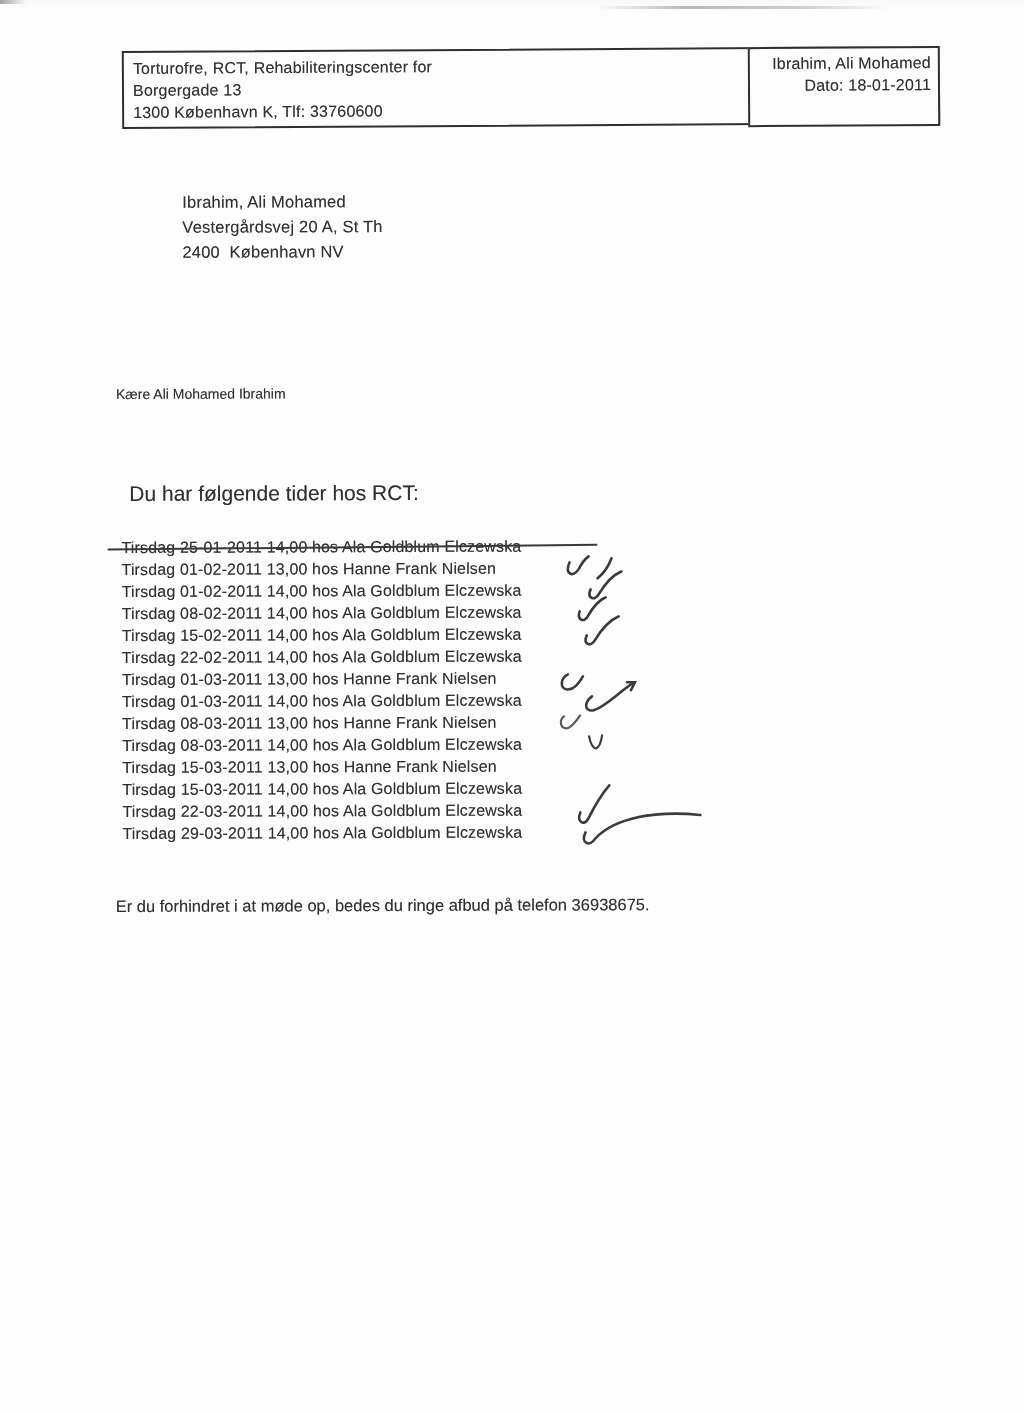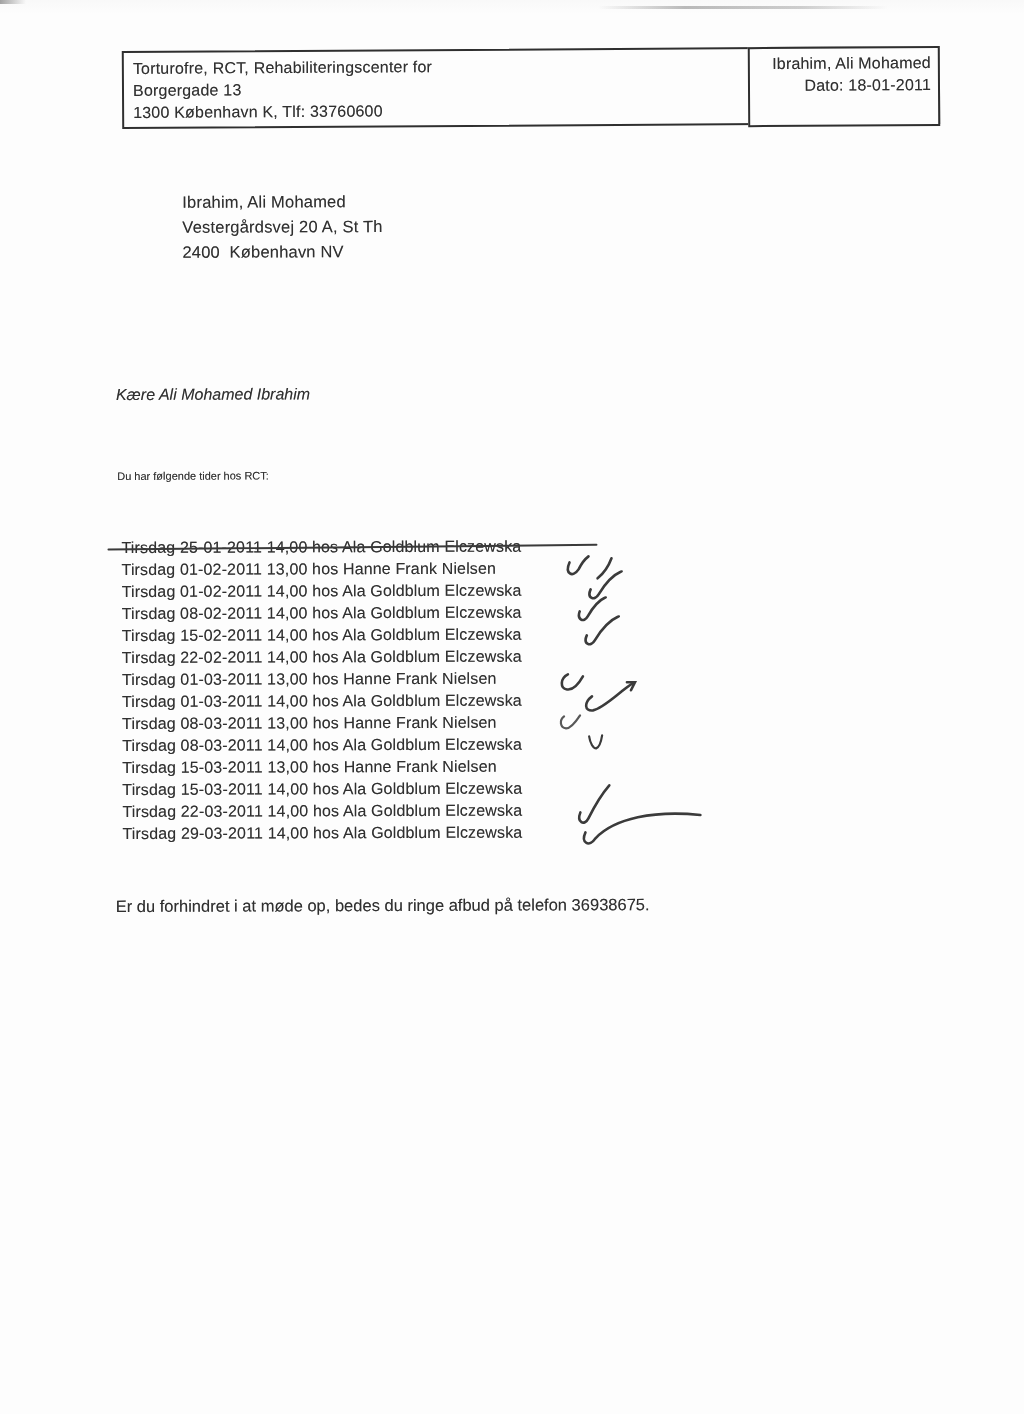--- a/index.html
+++ b/index.html
@@ -46,22 +46,22 @@
     text-align: right; box-sizing: border-box; padding: 4px 7px 0 0;
     font-size: 16px; line-height: 22px; letter-spacing: 0.2px;
     white-space: nowrap;
   }
 
   .address-block {
     position: absolute; left: 184px; top: 190px;
     font-size: 16.5px; line-height: 25px; letter-spacing: 0.2px;
     white-space: nowrap;
   }
-  .greeting { position: absolute; left: 117px; top: 386px; font-size: 16px; margin: 0; white-space: nowrap; font-style: italic; }
-  .intro    { position: absolute; left: 118px; top: 470px; font-size: 11px; margin: 0; white-space: nowrap; }
+  .greeting { position: absolute; left: 117px; top: 386px; font-size: 14px; margin: 0; white-space: nowrap; }
+  .intro    { position: absolute; left: 118px; top: 470px; font-size: 21px; margin: 12px; white-space: nowrap; }
 
   .appointments {
     position: absolute; left: 122px; top: 537px;
     font-size: 16px; line-height: 22px; letter-spacing: 0.15px;
   }
   .row { position: relative; height: 22px; white-space: nowrap; }
 
   .strike {
     position: absolute; left: -14px; top: 10px; width: 490px; height: 2.4px;
     background: #3a3a3a;

